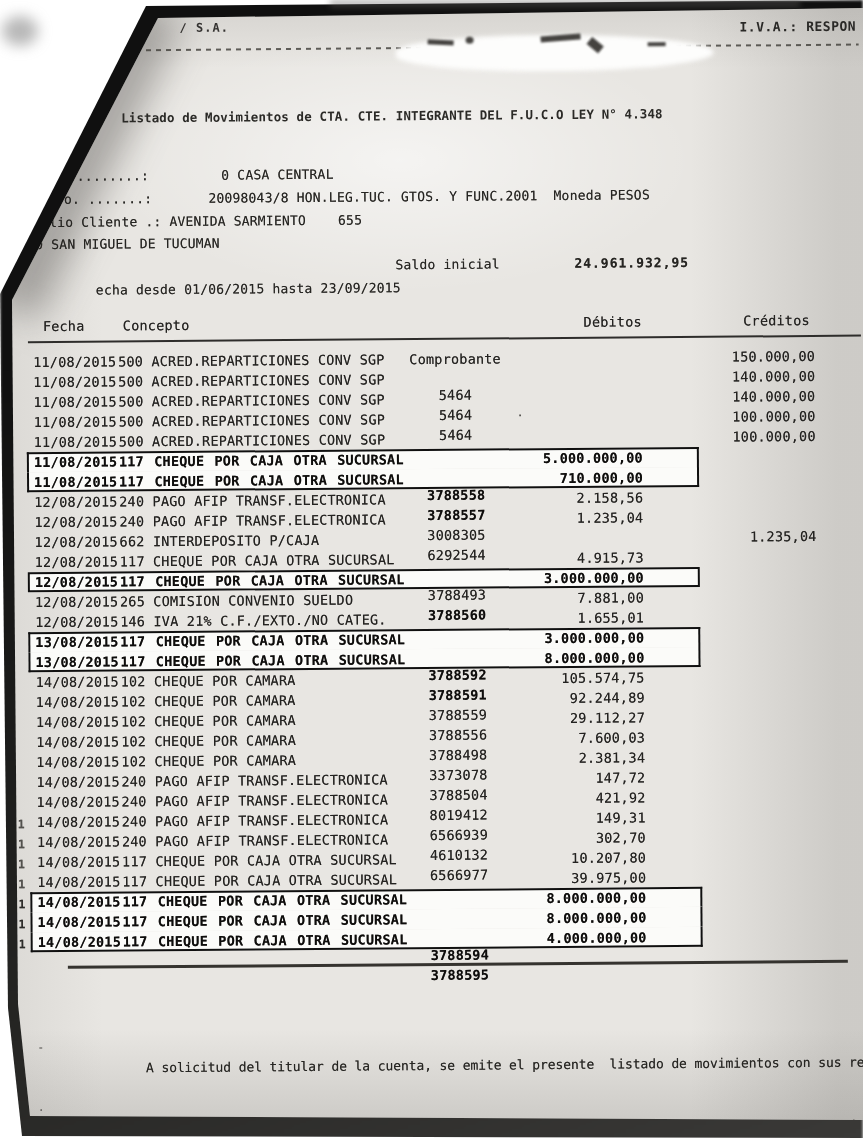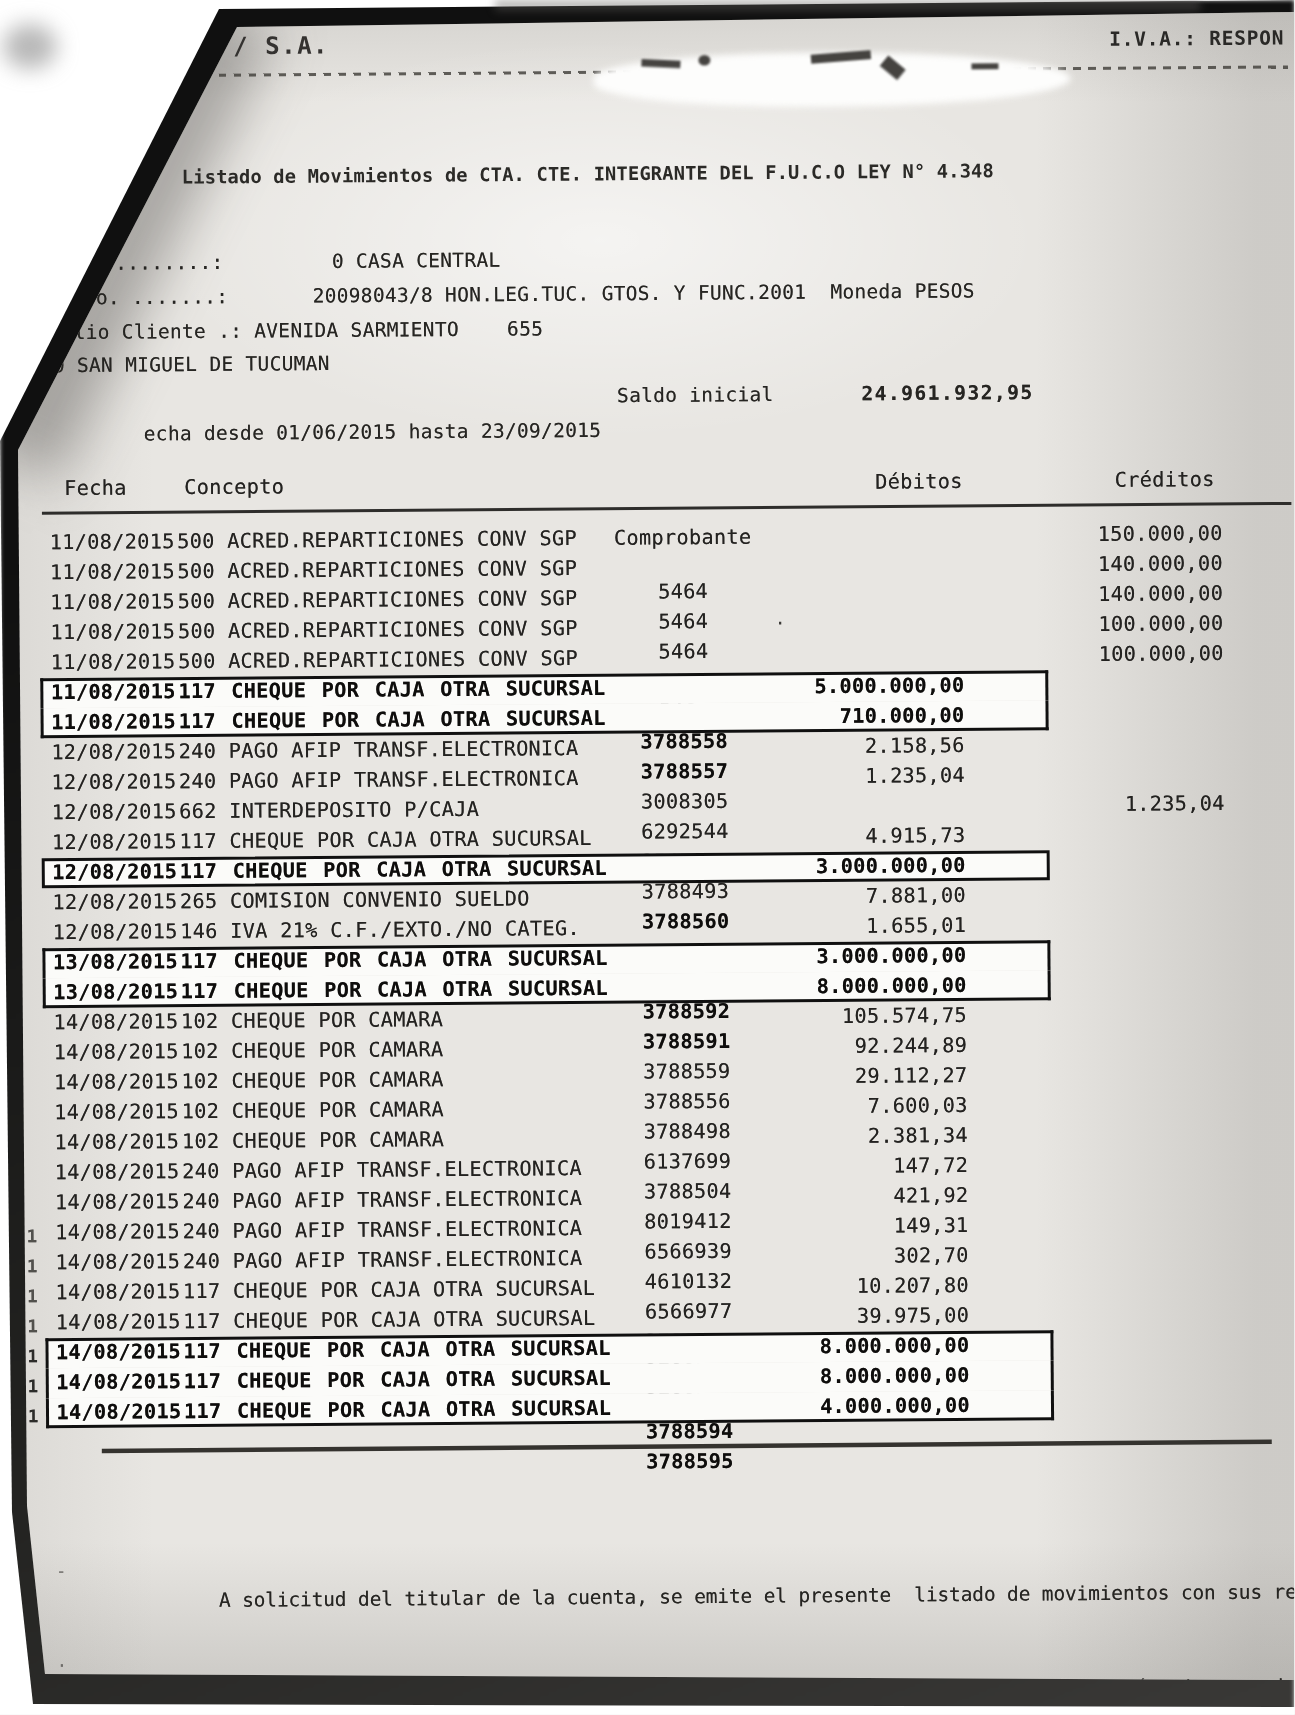--- a/index.html
+++ b/index.html
@@ -22,39 +22,39 @@
     background:
       radial-gradient(ellipse 420px 190px at 400px 160px,rgba(255,255,255,.55),transparent 70%),
       linear-gradient(90deg,rgba(100,98,94,.10),transparent 12%,transparent 80%,rgba(110,108,104,.22) 97%),
       linear-gradient(180deg,rgba(120,118,114,.18),transparent 6%,transparent 90%,rgba(110,108,104,.25) 99%),
       #e8e6e2;
     clip-path:polygon(158px 18px,863px 8px,863px 1120px,30px 1116px,18px 1004px,12px 300px);
   }
   .diag-shade{position:absolute;left:-80px;top:132px;width:330px;height:56px;background:rgba(60,58,55,.38);filter:blur(18px);transform:rotate(116deg);}
   .content{position:absolute;inset:0;transform:rotate(-0.45deg);transform-origin:430px 600px;}
 
-  .company{position:absolute;left:160px;top:19px;font-size:16px;font-weight:700;letter-spacing:1px;color:#343230;}
+  .company{position:absolute;left:184px;top:19px;font-size:12px;font-weight:700;letter-spacing:1px;color:#343230;}
   .iva{position:absolute;left:744px;top:22px;font-size:13px;font-weight:700;letter-spacing:.5px;color:#2a2927;white-space:pre;}
   .dashes{position:absolute;left:150px;top:47px;width:713px;height:2px;background:repeating-linear-gradient(90deg,#46443f 0 5px,transparent 5px 10px);opacity:.85;}
   .whiteout{position:absolute;left:400px;top:36px;width:318px;height:36px;background:#fdfdfc;border-radius:46% 54% 50% 48%;filter:blur(2px);z-index:2;}
   .smudge{position:absolute;background:#454340;filter:blur(.8px);z-index:3;}
   .sm1{left:432px;top:40px;width:26px;height:5px;transform:rotate(3deg);}
   .sm2{left:470px;top:37px;width:8px;height:7px;border-radius:50%;}
   .sm3{left:545px;top:36px;width:40px;height:6px;transform:rotate(-4deg);}
   .sm4{left:592px;top:42px;width:15px;height:9px;transform:rotate(40deg);}
   .sm5{left:652px;top:44px;width:18px;height:4px;}
   .cutlabels span{position:absolute;left:867px;font-size:13px;color:#2b2a28;font-weight:700;}
   .cl0{top:57px;} .cl1{top:79px;text-align:center;} .cl2{top:101px;}
   .title{position:absolute;left:125px;top:108px;font-size:12.5px;font-weight:700;letter-spacing:.1px;color:#2b2a27;white-space:pre;}
 
   .info{position:absolute;left:18px;top:163px;font-size:13px;letter-spacing:.2px;line-height:22.8px;color:#262522;}
   .info .il{white-space:pre;text-shadow:0 0 .4px rgba(35,33,30,.6);}
   .il1{margin-left:22px;} .il2{margin-left:17px;} .il3{margin-left:10px;} .il4{margin-left:4px;}
   .il5{position:relative;margin-left:0;}
-  .saldo-label{position:absolute;left:396px;top:0;white-space:pre;text-align:right;}
+  .saldo-label{position:absolute;left:380px;top:0;white-space:pre;text-align:right;}
   .saldo-value{position:absolute;left:559px;top:0;letter-spacing:1px;white-space:pre;font-weight:bold;}
 
   .tbl{position:absolute;left:35px;top:313px;width:784px;font-size:13.5px;letter-spacing:.2px;}
   .thead,.trow{display:grid;grid-template-columns:85px 277px 120px 130px 172px;height:20px;line-height:20px;}
   .thead span,.trow span{white-space:pre;text-shadow:0 0 .4px rgba(35,33,30,.65);}
   .th-fecha{padding-left:10px;} .th-concepto{padding-left:5px;}
   .th-comprobante,.cell-comprobante{text-align:center;margin-top:36px;}
   .th-debito{text-align:right;padding-right:3px;} .th-credito{text-align:right;padding-right:7px;}
   .cell-debito{text-align:right;padding-right:3px;} .cell-credito{text-align:right;padding-right:2px;}
   .head-rule{position:absolute;left:-5px;top:25px;width:833px;height:2px;background:#2e2d2b;}
@@ -256,21 +256,21 @@
             <div class="trow">
               <span class="cell-fecha">14/08/2015</span>
               <span class="cell-concepto">102 CHEQUE POR CAMARA</span>
               <span class="cell-comprobante">3788498</span>
               <span class="cell-debito">29.112,27</span>
               <span class="cell-credito"></span>
             </div>
             <div class="trow">
               <span class="cell-fecha">14/08/2015</span>
               <span class="cell-concepto">102 CHEQUE POR CAMARA</span>
-              <span class="cell-comprobante">6137699</span>
+              <span class="cell-comprobante">3373078</span>
               <span class="cell-debito">7.600,03</span>
               <span class="cell-credito"></span>
             </div>
             <div class="trow">
               <span class="cell-fecha">14/08/2015</span>
               <span class="cell-concepto">102 CHEQUE POR CAMARA</span>
               <span class="cell-comprobante">3788504</span>
               <span class="cell-debito">2.381,34</span>
               <span class="cell-credito"></span>
             </div>

